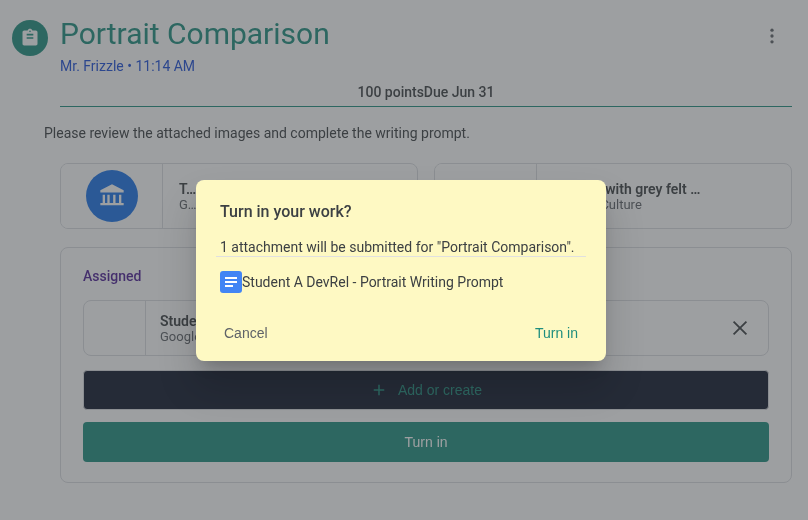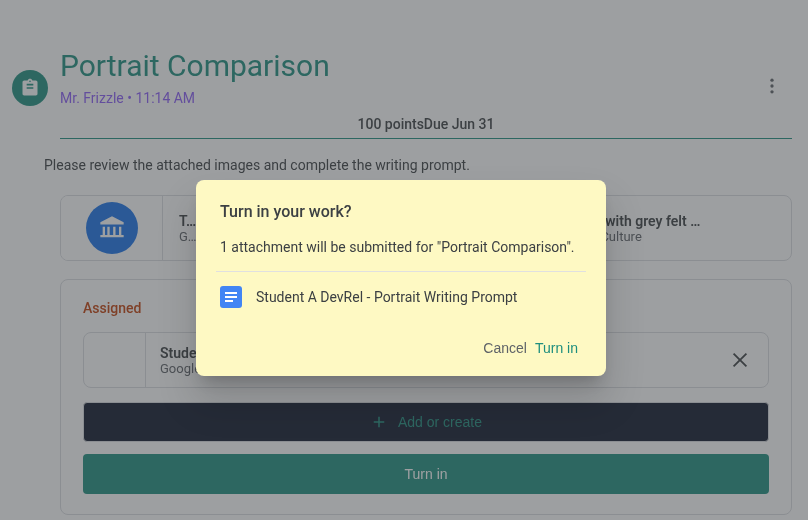--- a/index.html
+++ b/index.html
@@ -1,59 +1,59 @@
 <!DOCTYPE html>
 <html><head>
 <meta charset="utf-8">
 <style>
   * { box-sizing: border-box; margin: 0; padding: 0; }
   html, body { width: 808px; height: 520px; font-family: "Google Sans", Roboto, Arial, sans-serif; color: #3c4043; background: #fff; overflow: hidden; }
   .page { position: relative; width: 808px; height: 520px; padding: 16px 16px 0 12px; }
-  .header { display: flex; align-items: flex-end; margin-top: 32px; }
+  .header { display: flex; align-items: flex-start; }
   .header-icon { width: 36px; height: 36px; border-radius: 50%; background: #1e8e7e; display: flex; align-items: center; justify-content: center; margin-right: 12px; margin-top: 4px; }
   .header-icon svg { width: 20px; height: 20px; fill: #fff; }
   .header-text { flex: 1; }
   .title { font-size: 30px; font-weight: 400; color: #1e8e7e; line-height: 1.2; }
-  .byline { font-size: 14px; color: #8b5cf6; margin-top: 6px; }
+  .byline { font-size: 14px; color: #1d4ed8; margin-top: 6px; }
   .kebab { width: 40px; height: 40px; display: flex; align-items: center; justify-content: center; color: #5f6368; cursor: pointer; border-radius: 50%; }
   .kebab svg { width: 20px; height: 20px; fill: currentColor; }
   .meta-row { display: flex; justify-content: center; margin: 10px 0 4px 48px; font-size: 14px; font-weight: 500; color: #3c4043; }
   .divider { height: 1px; background: #1e8e7e; margin: 6px 0 18px 48px; }
   .desc { margin-left: 32px; font-size: 14px; color: #3c4043; }
   .attachments { display: flex; gap: 16px; margin: 22px 0 0 48px; }
   .att-card { flex: 1; height: 66px; border: 1px solid #dadce0; border-radius: 8px; display: flex; align-items: center; overflow: hidden; }
   .att-thumb { width: 102px; height: 100%; border-right: 1px solid #dadce0; display: flex; align-items: center; justify-content: center; background: #fff; }
   .museum-circle { width: 52px; height: 52px; border-radius: 50%; background: #1a73e8; display: flex; align-items: center; justify-content: center; }
   .museum-circle svg { width: 28px; height: 28px; fill: #fff; }
   .att-info { padding: 0 16px; overflow: hidden; }
   .att-title { font-size: 14px; font-weight: 600; color: #3c4043; white-space: nowrap; overflow: hidden; text-overflow: ellipsis; }
   .att-sub { font-size: 13px; color: #5f6368; white-space: nowrap; overflow: hidden; text-overflow: ellipsis; }
   .work-panel { margin: 18px 0 0 48px; border: 1px solid #dadce0; border-radius: 8px; padding: 20px 22px; }
   .work-head { display: flex; justify-content: space-between; align-items: baseline; margin-bottom: 16px; }
   .work-title { font-size: 22px; color: #3c4043; }
-  .work-status { font-size: 14px; font-weight: 500; color: #c2410c; text-align: center; }
+  .work-status { font-size: 14px; font-weight: 500; color: #4c1d95; text-align: center; }
   .work-file { height: 56px; border: 1px solid #dadce0; border-radius: 8px; display: flex; align-items: center; }
   .work-file-thumb { width: 62px; height: 100%; border-right: 1px solid #dadce0; }
   .work-file-info { flex: 1; padding: 0 14px; overflow: hidden; }
   .work-file-title { font-size: 14px; font-weight: 600; color: #3c4043; }
   .work-file-sub { font-size: 13px; color: #5f6368; }
   .work-file-x { width: 56px; display: flex; align-items: center; justify-content: center; cursor: pointer; color: #3c4043; }
   .work-file-x svg { width: 22px; height: 22px; stroke: currentColor; }
   .btn-outline { margin-top: 14px; height: 40px; width: 100%; border: 1px solid #dadce0; border-radius: 4px; background: #0f172a; display: flex; align-items: center; justify-content: center; gap: 10px; font-size: 14px; font-weight: 500; color: #1e8e7e; cursor: pointer; }
   .btn-outline svg { width: 18px; height: 18px; fill: currentColor; }
   .btn-solid { margin-top: 12px; height: 40px; width: 100%; border: none; border-radius: 4px; background: #1e8e7e; color: #fff; font-size: 14px; font-weight: 500; cursor: pointer; }
   .scrim { position: absolute; inset: 0; background: rgba(60,64,67,0.5); }
   .dialog { position: absolute; left: 196px; top: 180px; width: 410px; background: #fef9c3; border-radius: 8px; box-shadow: 0 11px 15px -7px rgba(0,0,0,0.2), 0 24px 38px 3px rgba(0,0,0,0.14); padding: 22px 24px 14px 24px; }
   .dlg-title { font-size: 16px; font-weight: 500; color: #3c4043; margin-bottom: 18px; }
-  .dlg-body { font-size: 14px; color: #3c4043; margin-bottom: 16px; }
+  .dlg-body { font-size: 14px; color: #3c4043; margin-bottom: 1px; }
   .dlg-div { height: 1px; background: #e0e0e0; margin: 0 -4px 14px -4px; }
-  .dlg-file { display: flex; align-items: center; gap: 14px; font-size: 14px; color: #3c4043; margin-bottom: 26px; }
+  .dlg-file { display: flex; align-items: center; font-size: 14px; color: #3c4043; margin-bottom: 26px; }
   .docs-icon { width: 22px; height: 22px; background: #4285f4; border-radius: 3px; display: flex; align-items: center; justify-content: center; }
   .docs-icon::before { content: ""; width: 12px; height: 10px; background: linear-gradient(#fff,#fff) 0 0/100% 2px no-repeat, linear-gradient(#fff,#fff) 0 4px/100% 2px no-repeat, linear-gradient(#fff,#fff) 0 8px/70% 2px no-repeat; }
-  .dlg-actions { display: flex; justify-content: flex-end; }
+  .dlg-actions { display: flex; justify-content: space-between; }
   .dlg-btn { background: none; border: none; font-size: 14px; font-weight: 500; cursor: pointer; padding: 6px 4px; }
   .cancel { color: #5f6368; }
   .confirm { color: #1e8e7e; }
 </style>
 </head>
 <body>
 
 <div class="page">
   <div class="header">
     <div class="header-icon">

